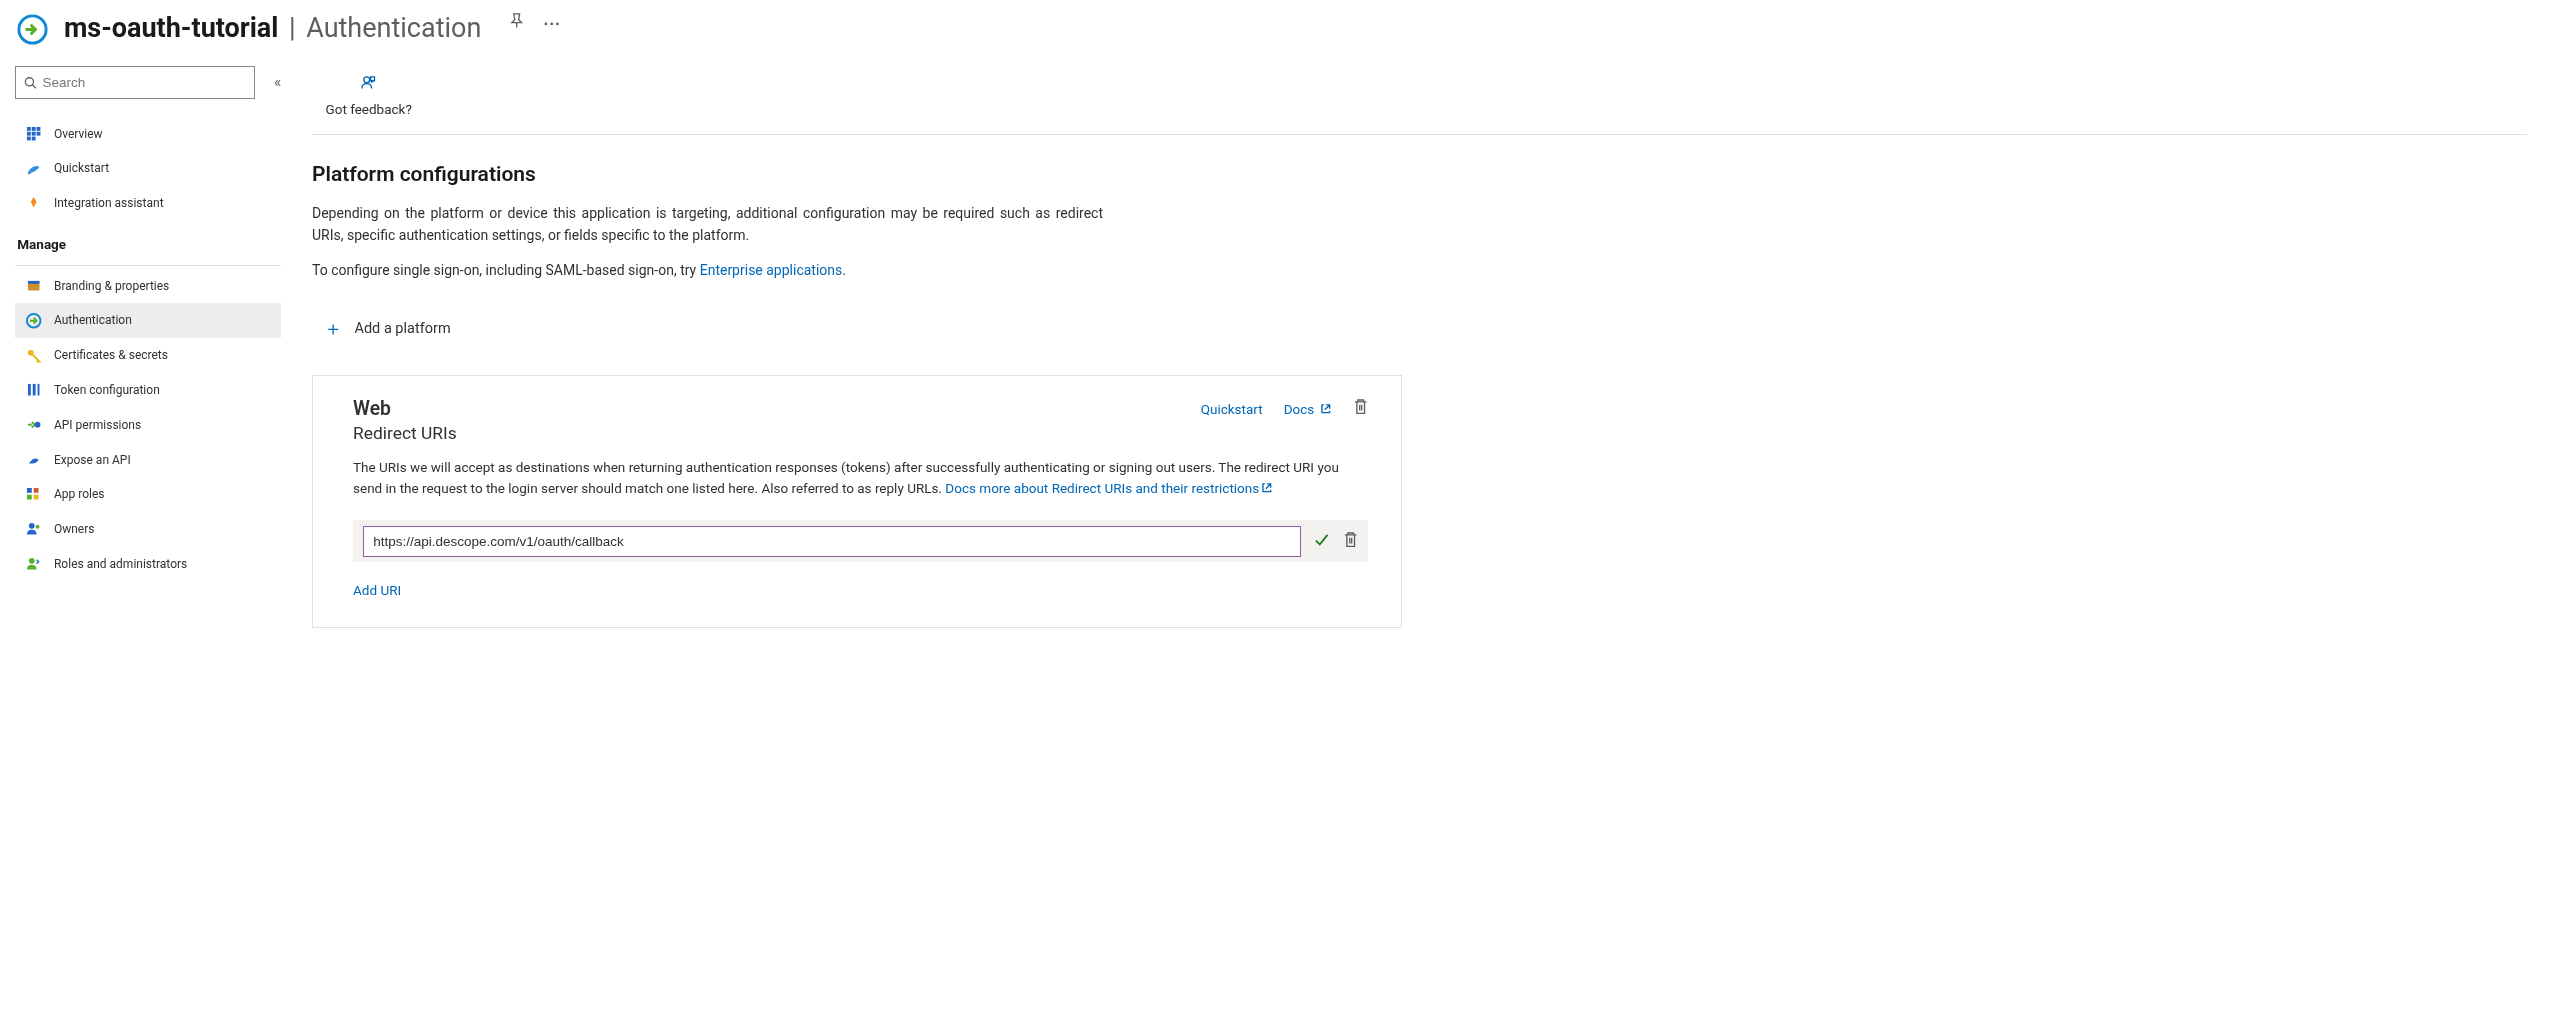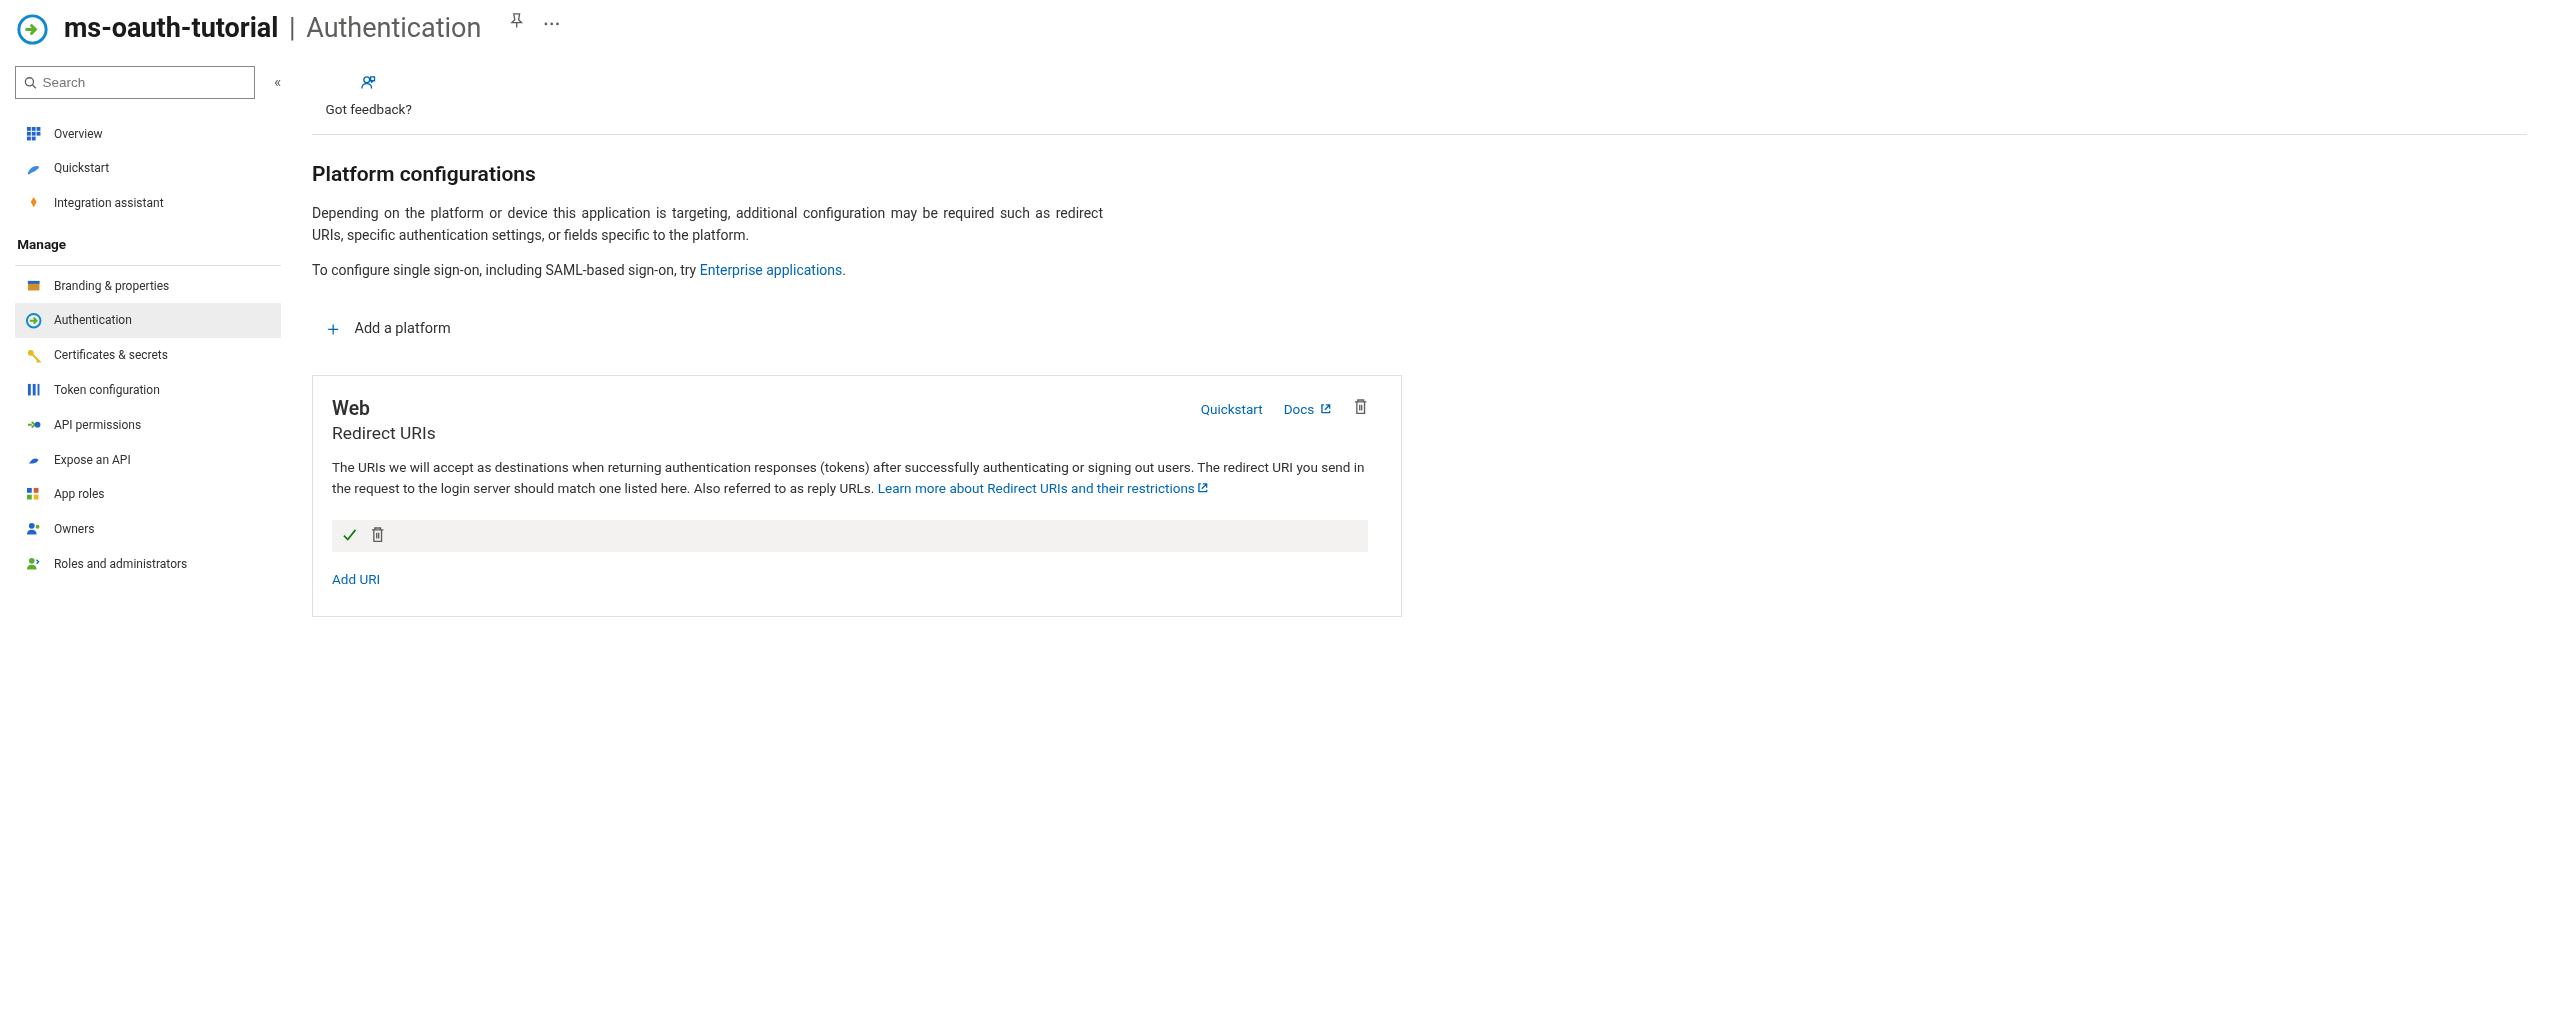--- a/index.html
+++ b/index.html
@@ -177,21 +177,21 @@
     .plus-icon {
       font-size: 19.3px;
       color: #0067b8;
       font-weight: 300;
     }
 
     
     .platform-card {
       border: 1px solid #e1dfdd;
       max-width: 1090px;
-      padding: 21px 33px 29px 19px;
+      padding: 21px 33px 29px 40px;
       position: relative;
     }
     .card-header-row {
       display: flex;
       align-items: flex-start;
     }
     .card-titles { flex: 1; }
     .card-title {
       font-size: 19.3px;
       font-weight: 600;
@@ -464,28 +464,29 @@
           </a>
           <span class="card-delete">
             <svg width="15.4" height="17.4" viewBox="0 0 16 18" fill="none" stroke="#605e5c" stroke-width="1.4">
               <path d="M2 4 L14 4 M5 4 L5 2 L11 2 L11 4 M4 4 L4 16 L12 16 L12 4 M7 7 L7 13 M9 7 L9 13"></path>
             </svg>
           </span>
         </div>
       </div>
 
       <p class="card-desc">
-        <span>The URIs we will accept as destinations when returning authentication responses (tokens) after successfully authenticating or signing out users. The redirect URI you send in the request to the login server should match one listed here. Also referred to as reply URLs. </span><a class="link"><span>Learn more about Redirect URIs and their restrictions</span><span class="open-external">
+        <span>The URIs we will accept as destinations when returning authentication responses (tokens) after successfully authenticating or signing out users. The redirect URI you send in the request to the login server should match one listed here. Also referred to as reply URLs. </span><a class="link"><span>Docs more about Redirect URIs and their restrictions</span><span class="open-external">
               <svg width="11.6" height="11.6" viewBox="0 0 12 12" fill="none" stroke="#0067b8" stroke-width="1.4">
                 <path d="M4 2 L2 2 L2 10 L10 10 L10 8 M6 2 L10 2 L10 6 M10 2 L5 7"></path>
               </svg>
             </span></a>
       </p>
 
       <div class="uri-row">
+        <input class="uri-input" type="text" value="https://api.descope.com/v1/oauth/callback" style="">
         <span class="check-icon">
           <svg width="15.4" height="15.4" viewBox="0 0 16 16" fill="none" stroke="#107c10" stroke-width="1.8">
               <path d="M2 9 L6 13 L14 3"></path>
             </svg>
         </span>
         <span class="trash-icon">
           <svg width="15.4" height="17.4" viewBox="0 0 16 18" fill="none" stroke="#605e5c" stroke-width="1.4">
             <path d="M2 4 L14 4 M5 4 L5 2 L11 2 L11 4 M4 4 L4 16 L12 16 L12 4 M7 7 L7 13 M9 7 L9 13"></path>
           </svg>
         </span>

